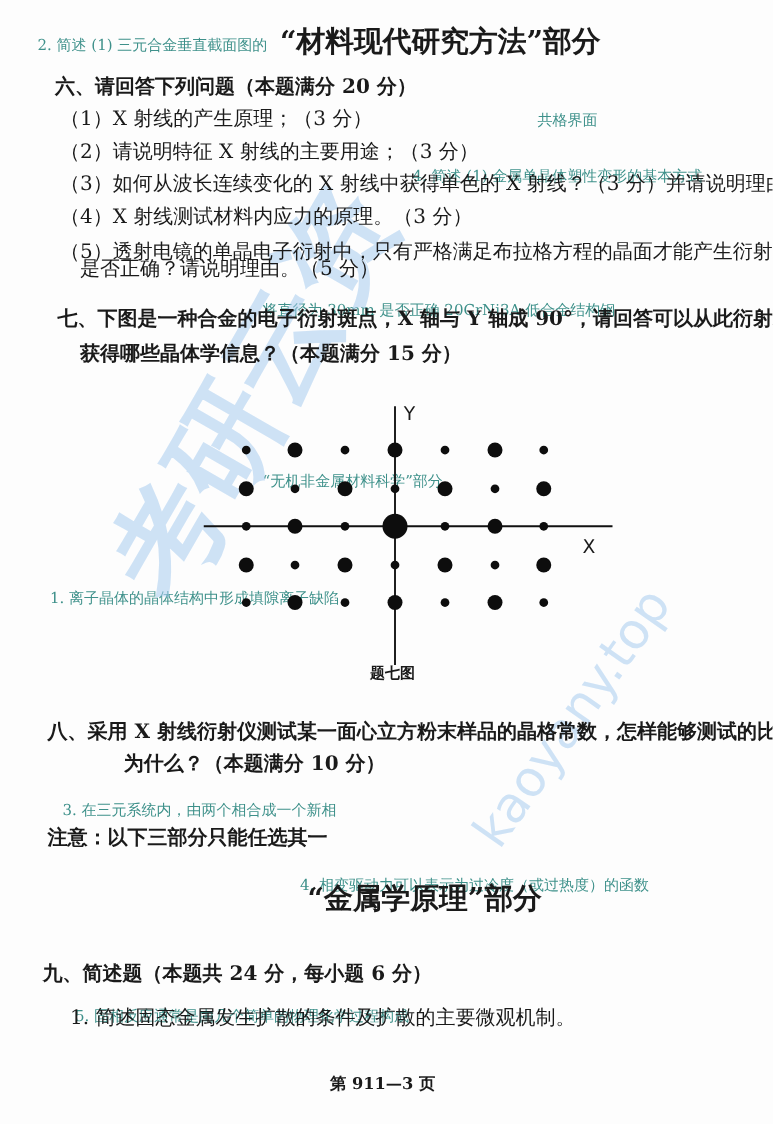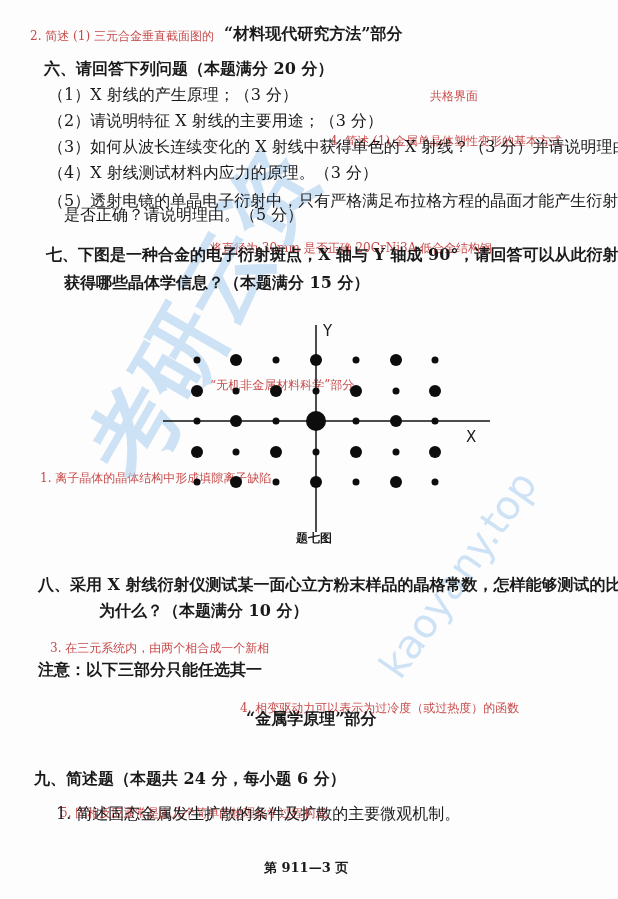--- a/index.html
+++ b/index.html
@@ -3,23 +3,23 @@
 <meta charset="utf-8">
 <style>
   html, body { margin:0; padding:0; }
   body {
     width:618px; height:899px; position:relative; overflow:hidden;
     background:#fdfdfd;
     font-family:"DejaVu Serif", "Liberation Serif", serif;
     color:#1a1a1a;
   }
   .line { position:absolute; white-space:nowrap; font-size:16px; line-height:18px; }
-  .title { font-weight:bold; font-size:16px; }
+  .title { font-weight:bold; font-size:23px; }
   .bold { font-weight:bold; }
-  .ghost { position:absolute; color:#b91c1c; font-size:12px; white-space:nowrap; opacity:0.8; }
+  .ghost { position:absolute; color:#0f766e; font-size:12px; white-space:nowrap; opacity:0.8; }
   .wm { position:absolute; color:#a9cdf0; opacity:0.55; font-family:"DejaVu Sans", sans-serif; font-weight:bold; white-space:nowrap; }
   svg { position:absolute; left:0; top:0; }
 </style>
 </head>
 <body>
 
 <div class="ghost" style="left:30px;top:28px;">2. 简述 (1) 三元合金垂直截面图的</div>
 <div class="ghost" style="left:430px;top:88px;">共格界面</div>
 <div class="ghost" style="left:330px;top:133px;">4. 简述 (1) 金属单晶体塑性变形的基本方式</div>
 <div class="ghost" style="left:210px;top:240px;">将直径为 30mm 是否正确 20CrNi3A 低合金结构钢</div>

